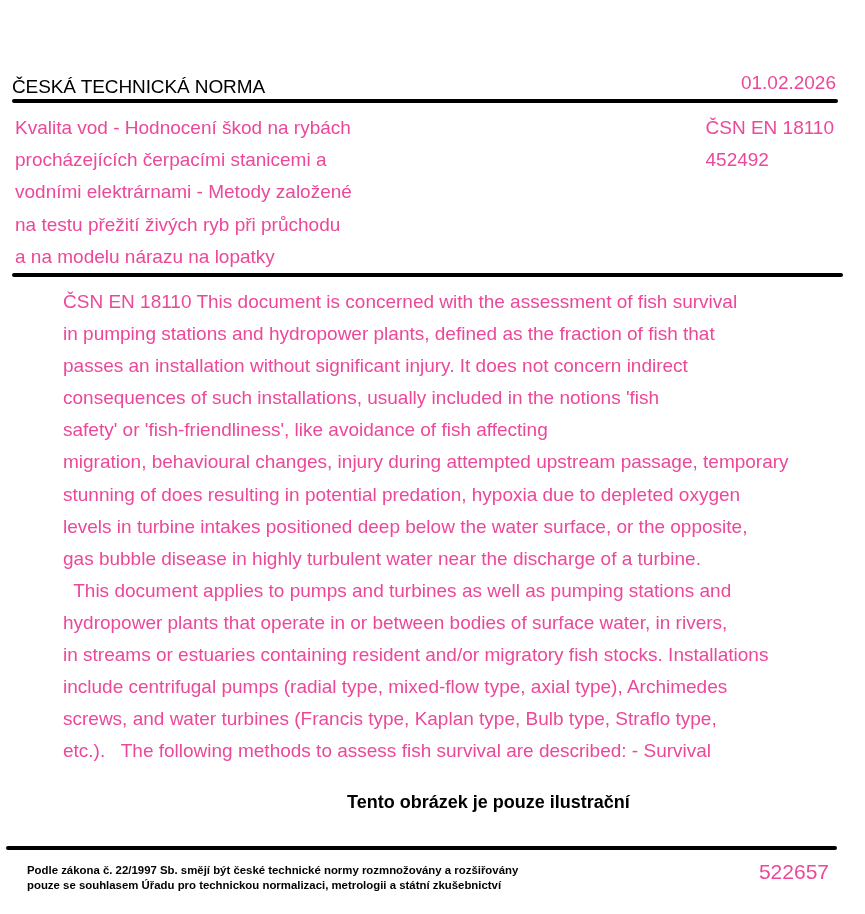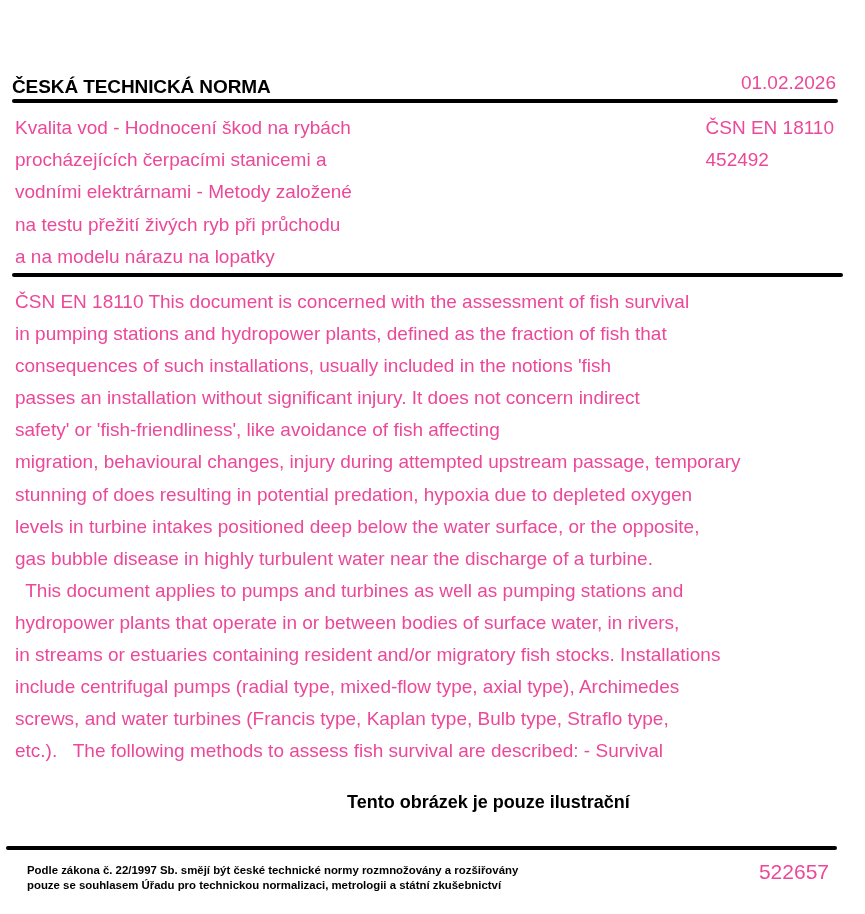--- a/index.html
+++ b/index.html
@@ -1,29 +1,29 @@
 <!DOCTYPE html>
 <html><head>
 <meta charset="utf-8">
 <style>
   html, body { margin: 0; padding: 0; background: #ffffff; }
   body { width: 865px; height: 914px; position: relative; overflow: hidden; font-family: "Liberation Sans", sans-serif; }
   .teal { color: #ec4899; }
-  .hdr-title { position: absolute; left: 12px; top: 76px; font-size: 19px; font-weight: bold; color: #000; letter-spacing: -0.1px; }
+  .hdr-title { position: absolute; left: 12px; top: 76px; font-size: 19px; font-weight: normal; color: #000; letter-spacing: -0.1px; }
   .hdr-date { position: absolute; right: 29px; top: 72px; font-size: 19px; }
   .rule { position: absolute; background: #000; height: 4px; border-radius: 2px; }
   .rule1 { left: 12px; top: 99px; width: 826px; }
   .rule2 { left: 12px; top: 273px; width: 831px; }
   .rule3 { left: 6px; top: 846px; width: 831px; }
   .title-block { position: absolute; left: 15px; top: 112px; width: 420px; font-size: 19px; line-height: 32.2px; }
   .title-line { display: block; white-space: nowrap; }
   .codes { position: absolute; right: 31px; top: 112px; text-align: left; font-size: 19px; line-height: 32.2px; }
   .codes span { display: block; }
   .abstract { position: absolute; left: 15px; top: 286px; width: 840px; font-size: 19px; line-height: 32.1px; }
-  .abstract span { display: block; white-space: pre; }
+  .abstract span { display: block; white-space: pre; margin-left: 48px; }
   .illus { position: absolute; left: 347px; top: 792px; font-size: 18px; font-weight: bold; color: #000000; }
   .legal { position: absolute; left: 27px; top: 863px; font-size: 11.4px; font-weight: bold; color: #000; line-height: 15px; }
   .legal span { display: block; white-space: nowrap; }
   .footer-code { position: absolute; right: 36px; top: 860px; font-size: 21px; }
 </style>
 </head>
 <body>
 
 <div class="hdr-title">ČESKÁ TECHNICKÁ NORMA</div>
 <div class="hdr-date teal">01.02.2026</div>
@@ -40,22 +40,22 @@
 <div class="codes teal">
   <span>ČSN EN 18110</span>
   <span>452492</span>
 </div>
 
 <div class="rule rule2"></div>
 
 <div class="abstract teal">
   <span>ČSN EN 18110 This document is concerned with the assessment of fish survival</span>
   <span>in pumping stations and hydropower plants, defined as the fraction of fish that</span>
+  <span>passes an installation without significant injury. It does not concern indirect</span>
   <span>consequences of such installations, usually included in the notions 'fish</span>
-  <span>passes an installation without significant injury. It does not concern indirect</span>
   <span>safety' or 'fish-friendliness', like avoidance of fish affecting</span>
   <span>migration, behavioural changes, injury during attempted upstream passage, temporary</span>
   <span>stunning of does resulting in potential predation, hypoxia due to depleted oxygen</span>
   <span>levels in turbine intakes positioned deep below the water surface, or the opposite,</span>
   <span>gas bubble disease in highly turbulent water near the discharge of a turbine.</span>
   <span>  This document applies to pumps and turbines as well as pumping stations and</span>
   <span>hydropower plants that operate in or between bodies of surface water, in rivers,</span>
   <span>in streams or estuaries containing resident and/or migratory fish stocks. Installations</span>
   <span>include centrifugal pumps (radial type, mixed-flow type, axial type), Archimedes</span>
   <span>screws, and water turbines (Francis type, Kaplan type, Bulb type, Straflo type,</span>

